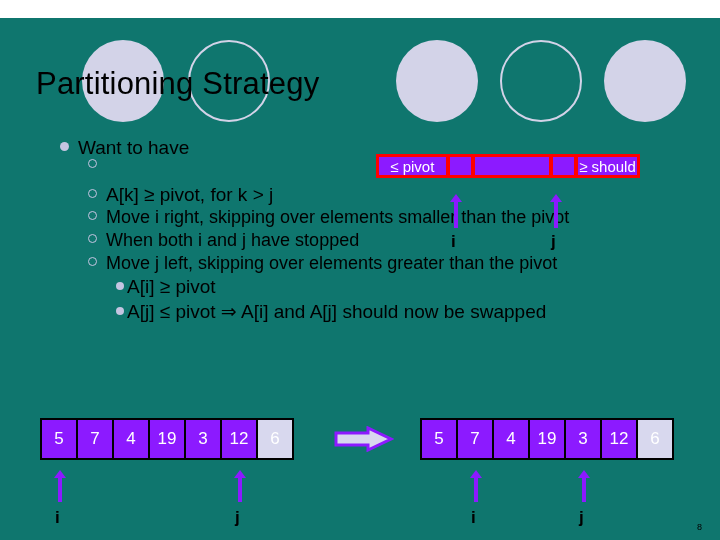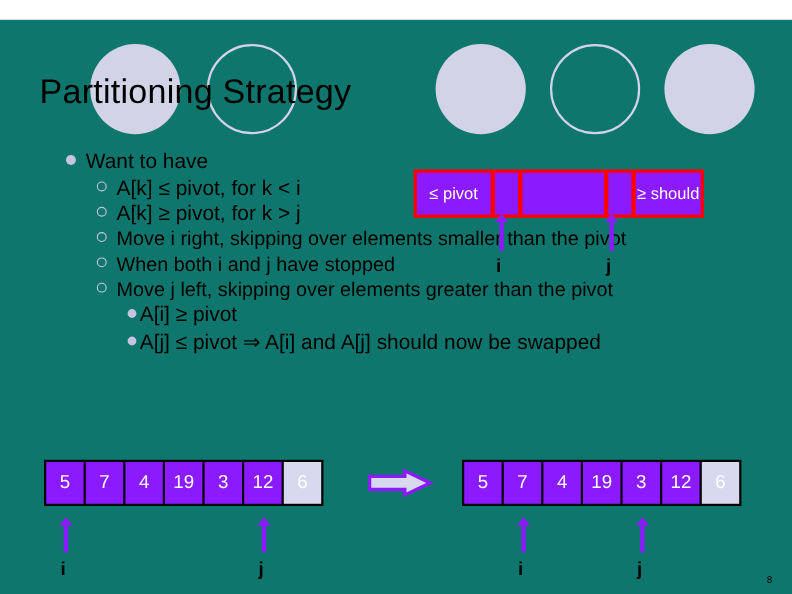--- a/index.html
+++ b/index.html
@@ -102,21 +102,21 @@
   .txt   { font-size: 19px; white-space: nowrap; }
   .txt2  { font-size: 18px; white-space: nowrap; text-align: center; }
   .txt3  { font-size: 19px; white-space: nowrap; }
 
   
   #schematic {
     position: absolute;
     left: 376px;
     top: 136px;
     width: 264px;
-    height: 44px;
+    height: 24px;
     background: #ff0000;
     display: flex;
     align-items: stretch;
     padding: 3px;
     box-sizing: border-box;
   }
   .seg {
     background: #8c1aff;
     margin-right: 4px;
     display: flex;
@@ -229,21 +229,20 @@
 
   <div id="bullets">
 
     <div class="row lv1">
       <span class="bullet-disc"></span>
       <span class="txt">Want to have</span>
     </div>
 
     <div class="row lv2">
       <span class="bullet-ring"></span>
-      <span class="txt">A[k] ≤ pivot, for k &lt; i</span>
     </div>
 
     <div class="row lv2">
       <span class="bullet-ring"></span>
       <span class="txt">A[k] ≥ pivot, for k &gt; j</span>
     </div>
 
 
     <div class="row lv2">
       <span class="bullet-ring"></span>

